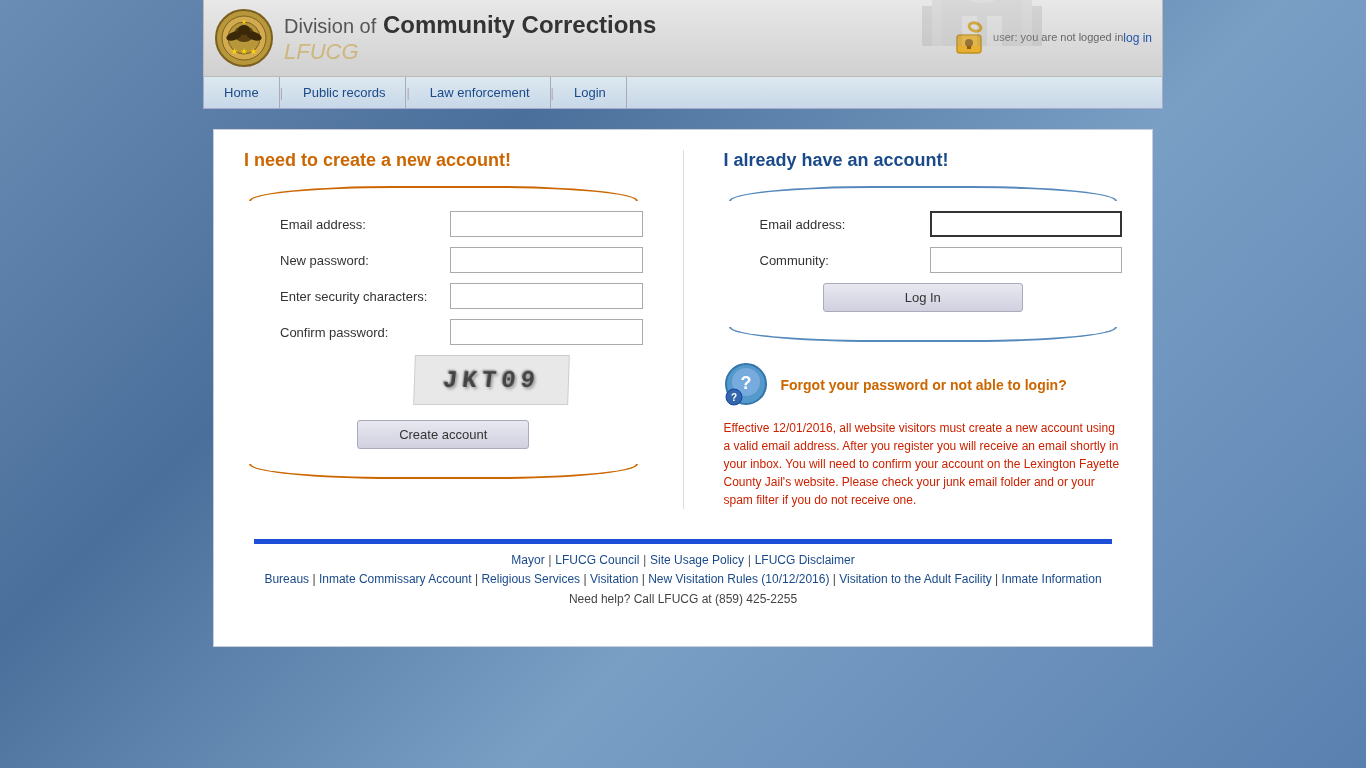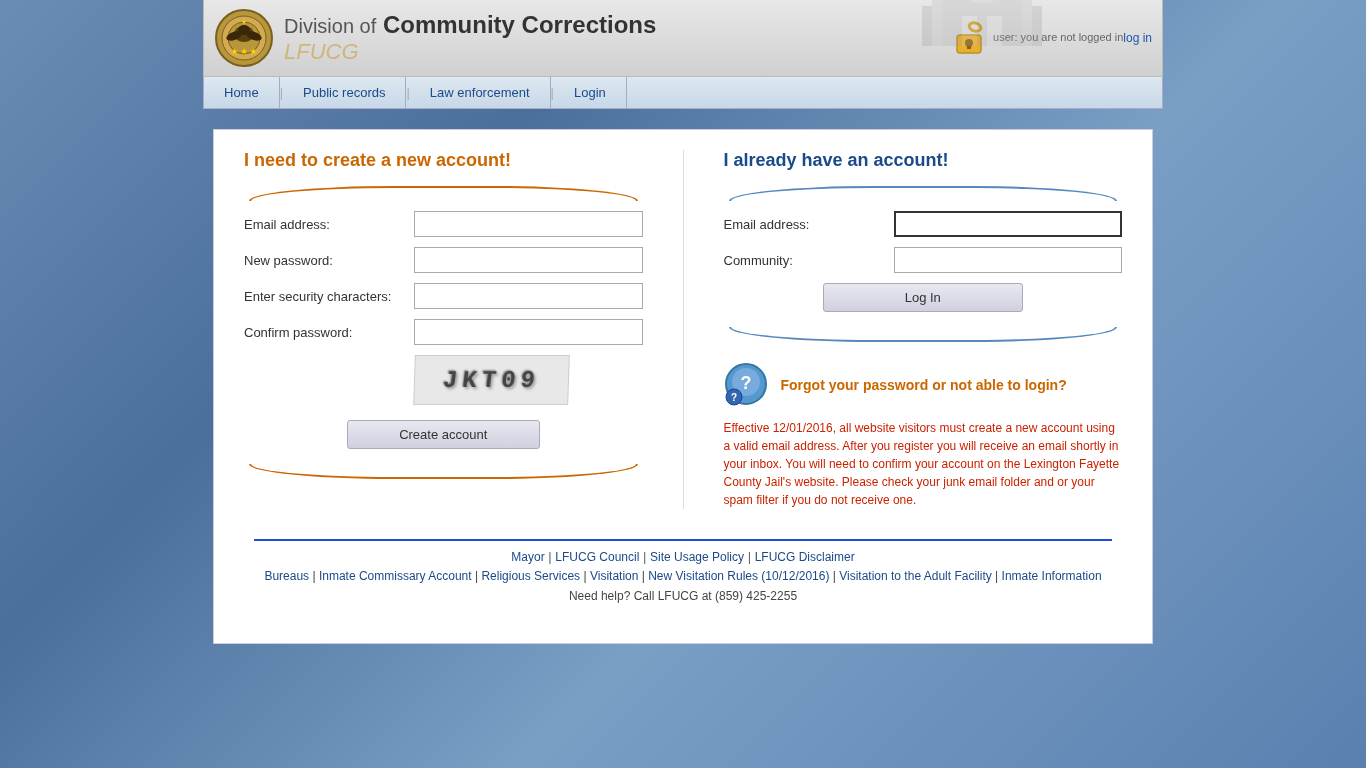--- a/index.html
+++ b/index.html
@@ -218,20 +218,21 @@
       display: flex;
       align-items: center;
       margin-bottom: 10px;
     }
 
     .form-row label {
       width: 170px;
       color: #333;
       font-size: 13px;
       flex-shrink: 0;
+      margin-left: 36px;
     }
 
     .form-row input[type="text"],
     .form-row input[type="email"],
     .form-row input[type="password"] {
       flex: 1;
       padding: 4px 6px;
       border: 1px solid #aaa;
       font-size: 13px;
       height: 26px;
@@ -265,21 +266,21 @@
     .create-btn {
       display: block;
       margin: 15px auto 0;
       padding: 6px 20px;
       background: linear-gradient(to bottom, #e8e8f0, #d0d0e0);
       border: 1px solid #aab;
       border-radius: 3px;
       cursor: pointer;
       font-size: 13px;
       color: #333;
-      width: 193px;
+      width: 172px;
       text-align: center;
     }
 
     .login-btn {
       display: block;
       margin: 15px auto 0;
       padding: 6px 20px;
       background: linear-gradient(to bottom, #e8e8f0, #d0d0e0);
       border: 1px solid #aab;
       border-radius: 3px;
@@ -318,21 +319,21 @@
     }
 
     
     #footer {
       margin-top: 20px;
       text-align: center;
       padding: 10px;
     }
 
     #footer-links {
-      border-top: 2px solid #1d4ed8;
+      border-top: 5px solid #1d4ed8;
       padding-top: 8px;
       margin-bottom: 5px;
     }
 
     #footer a {
       color: #1a4a8a;
       text-decoration: none;
       font-size: 12px;
     }
 

